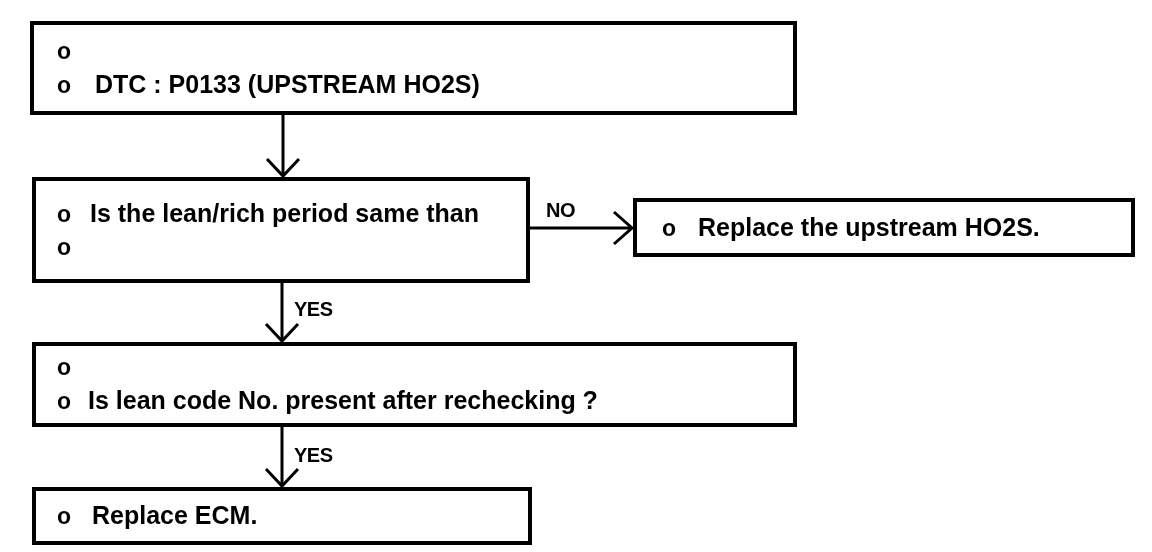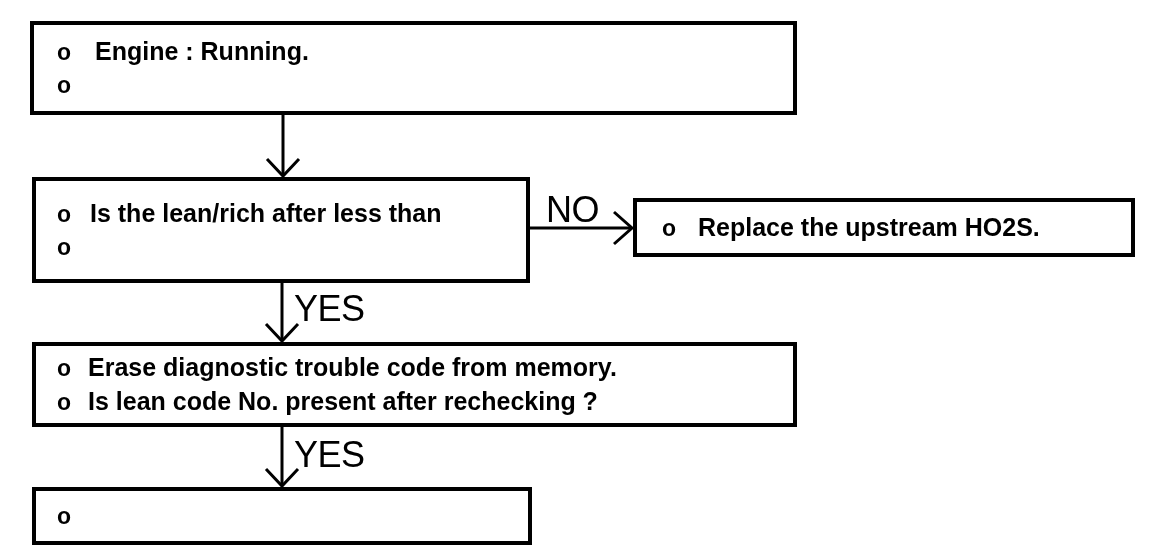--- a/index.html
+++ b/index.html
@@ -33,22 +33,22 @@
     font-weight: bold;
     white-space: nowrap;
   }
   .bullet {
     display: inline-block;
     flex: 0 0 auto;
     font-size: 23px;
   }
   .branch-label {
     position: absolute;
-    font-size: 36px;
-    font-weight: normal;
+    font-size: 20px;
+    font-weight: bold;
     letter-spacing: -0.5px;
     line-height: 28px;
   }
   #arrow-layer {
     position: absolute;
     left: 0;
     top: 0;
     pointer-events: none;
   }
   
@@ -69,58 +69,58 @@
   #label-yes-2 { left: 294px; top: 441px; }
 </style>
 </head>
 <body>
 
 <div id="canvas">
 
   <div class="node" id="node-start">
     <div class="row">
       <span class="bullet">o</span>
-      <span>Engine : Running.</span>
     </div>
     <div class="row">
       <span class="bullet">o</span>
+      <span>DTC : P0133 (UPSTREAM HO2S)</span>
     </div>
   </div>
 
   <div class="node" id="node-check-period">
     <div class="row">
       <span class="bullet">o</span>
-      <span>Is the lean/rich after less than</span>
+      <span>Is the lean/rich period same than</span>
     </div>
     <div class="row">
       <span class="bullet">o</span>
     </div>
   </div>
 
   <div class="node" id="node-replace-ho2s">
     <div class="row">
       <span class="bullet">o</span>
       <span>Replace the upstream HO2S.</span>
     </div>
   </div>
 
   <div class="node" id="node-erase-dtc">
     <div class="row">
       <span class="bullet">o</span>
-      <span>Erase diagnostic trouble code from memory.</span>
     </div>
     <div class="row">
       <span class="bullet">o</span>
       <span>Is lean code No. present after rechecking ?</span>
     </div>
   </div>
 
   <div class="node" id="node-replace-ecm">
     <div class="row">
       <span class="bullet">o</span>
+      <span>Replace ECM.</span>
     </div>
   </div>
 
   <div class="branch-label" id="label-no">NO</div>
   <div class="branch-label" id="label-yes-1">YES</div>
   <div class="branch-label" id="label-yes-2">YES</div>
 
   <svg id="arrow-layer" width="1152" height="552" viewBox="0 0 1152 552">
     <g stroke="#000000" stroke-width="3" fill="none">
 

